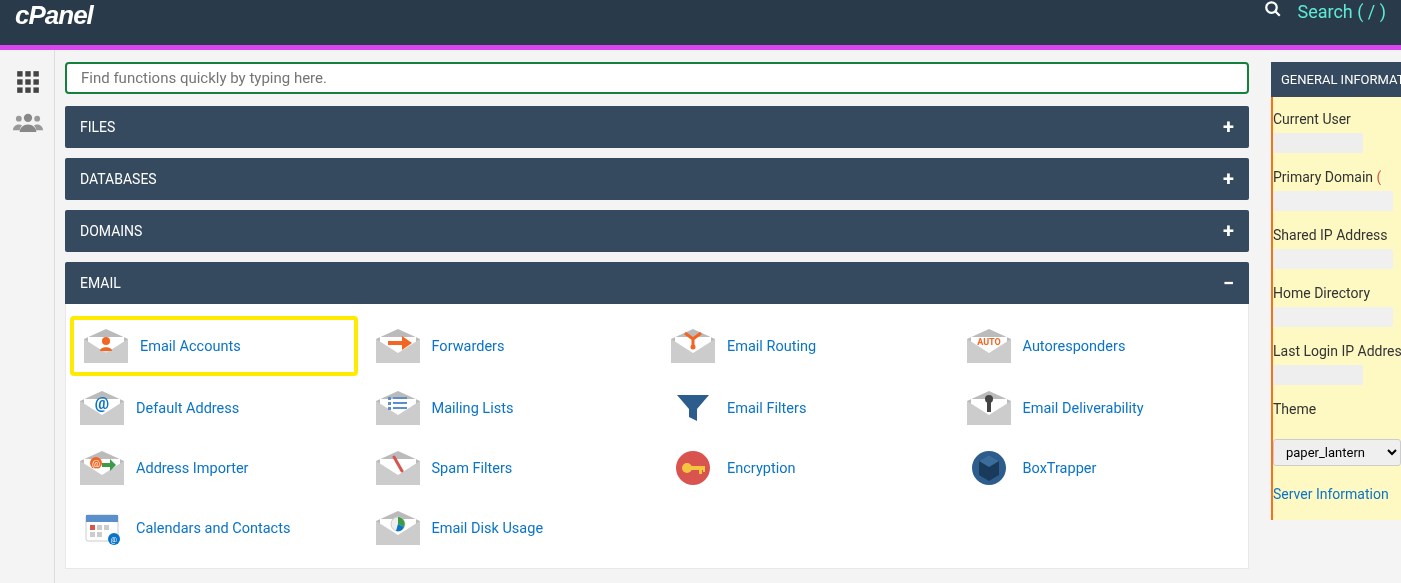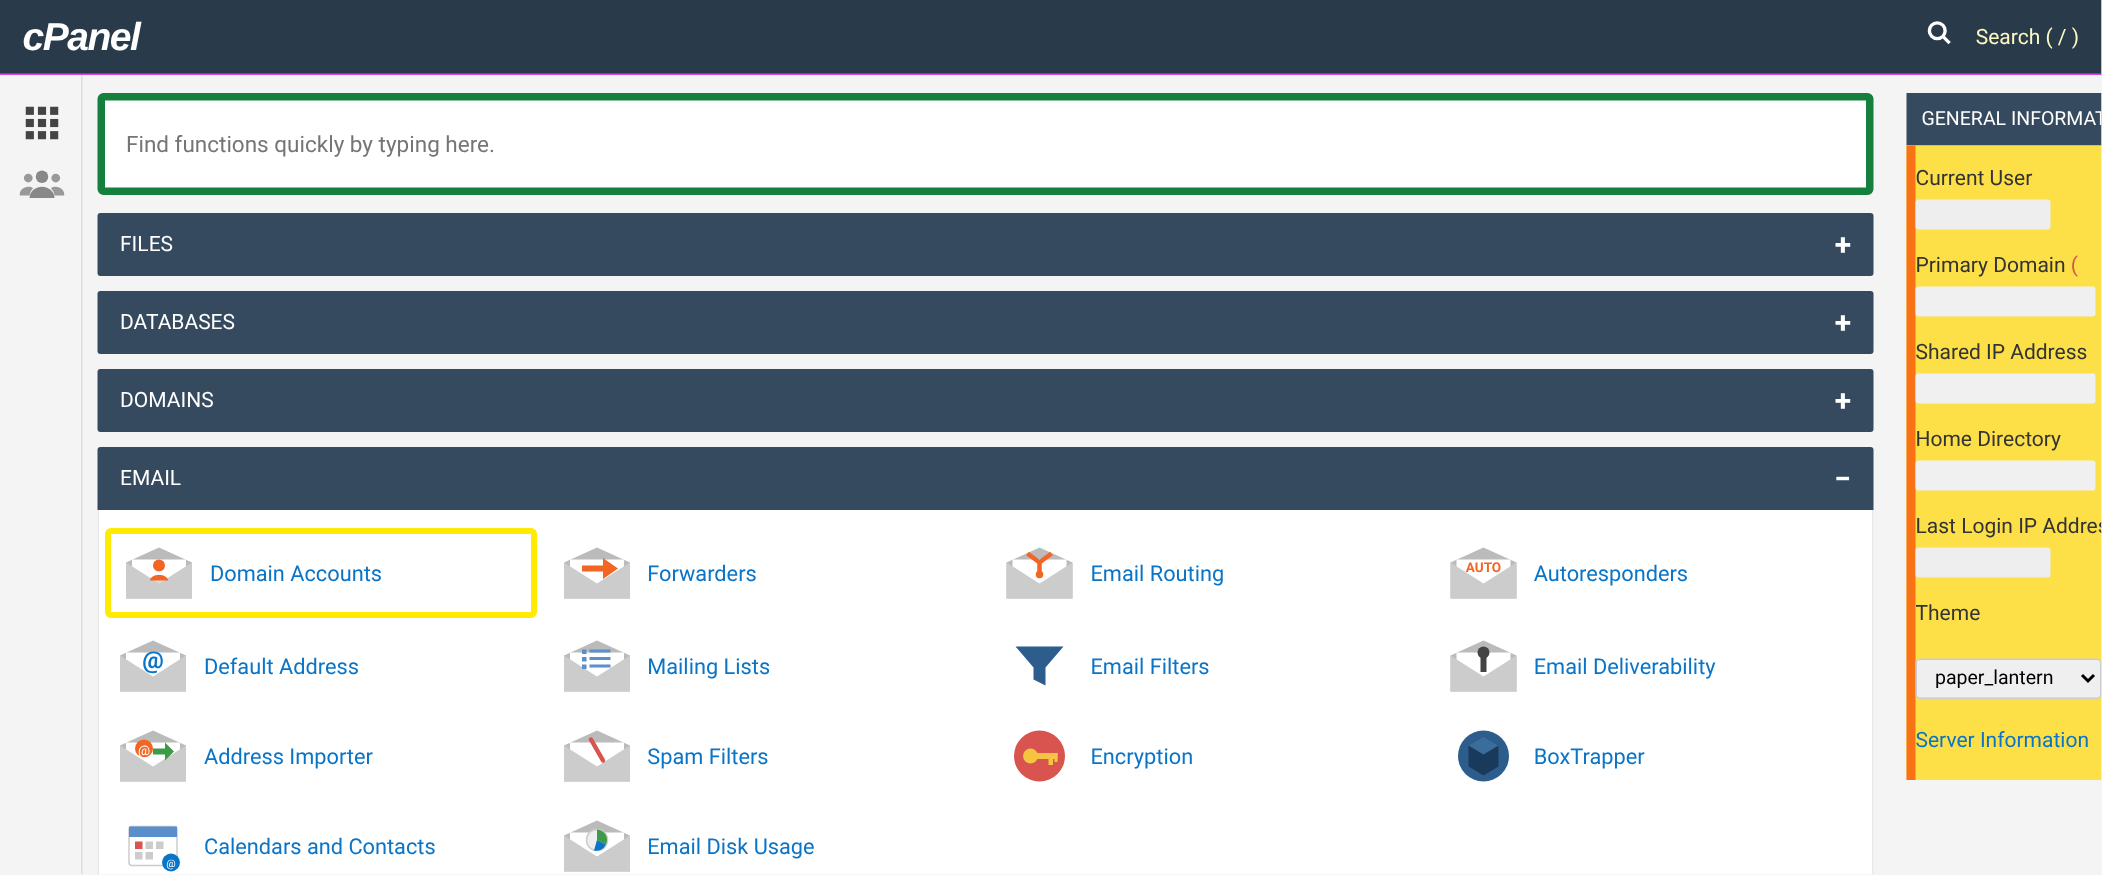--- a/index.html
+++ b/index.html
@@ -1,38 +1,38 @@
 <!DOCTYPE html>
 <html><head>
 <meta charset="utf-8">
 <style>
 *{margin:0;padding:0;box-sizing:border-box;font-family:-apple-system,BlinkMacSystemFont,"Segoe UI",Roboto,Helvetica,Arial,sans-serif}
 body{background:#f4f4f4;width:1401px;height:583px;overflow:hidden}
-.top-bar{height:50px;background:#293a4a;display:flex;align-items:center;padding:0 15px;border-bottom:1px solid #d946ef}
+.top-bar{height:50px;background:#293a4a;display:flex;align-items:flex-start;padding:0 15px;border-bottom:5px solid #d946ef}
 .logo{color:#fff;font-size:26px;font-weight:bold;font-style:italic;letter-spacing:-1px}
 .logo-text{font-family:Arial,sans-serif}
 .top-search{margin-left:auto;display:flex;align-items:center;color:#fff}
 .search-icon{font-size:18px;margin-right:15px}
-.search-text{font-size:14px;color:#fef9c3}
+.search-text{font-size:18px;color:#5eead4}
 .main-wrapper{display:flex;height:calc(100% - 50px)}
 .left-nav{width:55px;background:#f4f4f4;border-right:1px solid #ddd;padding-top:12px}
 .nav-icon{width:55px;height:40px;display:flex;align-items:center;justify-content:center;color:#555;font-size:24px;cursor:pointer}
 .content{flex:1;padding:12px 12px 12px 10px;overflow:hidden}
-.search-box{width:100%;padding:20px 14px;border:5px solid #15803d;border-radius:4px;font-size:15px;color:#888;background:#fff;margin-bottom:12px}
+.search-box{width:100%;padding:5px 14px;border:2px solid #15803d;border-radius:4px;font-size:15px;color:#888;background:#fff;margin-bottom:12px}
 .section-header{background:#354a5f;color:#fff;padding:11px 15px;font-size:14px;font-weight:normal;display:flex;align-items:center;justify-content:space-between;cursor:pointer;margin-bottom:10px;border-radius:2px}
 .section-header.open{margin-bottom:0;border-radius:2px 2px 0 0}
 .toggle{font-size:20px;font-weight:bold;line-height:1}
 .section-body{background:#fff;padding:10px 0;display:grid;grid-template-columns:repeat(4,1fr);border:1px solid #e8e8e8;border-top:none;margin-bottom:10px}
 .app-item{display:flex;align-items:center;padding:10px 12px;cursor:pointer}
 .app-item.highlighted{border:4px solid #ffeb00;border-radius:4px;margin:2px 4px;padding:6px 8px}
 .app-icon{width:48px;height:40px;margin-right:10px;flex-shrink:0;display:flex;align-items:center;justify-content:flex-start}
 .app-label{color:#0a74c7;font-size:14.5px}
 .right-panel{width:140px;padding:12px 0 0 10px}
 .panel-header{background:#354a5f;color:#fff;padding:10px 10px;font-size:13px;font-weight:normal;white-space:nowrap;overflow:hidden}
-.panel-body{background:#fde047;padding:8px 0 8px 0;border-left:6px solid #f97316}
+.panel-body{background:#fef9c3;padding:8px 0 8px 0;border-left:2px solid #f97316}
 .info-row{padding:6px 0 10px 0}
 .info-label{font-size:14px;color:#333;margin-bottom:6px;white-space:nowrap;overflow:hidden}
 .info-value{background:#eee;height:20px;width:90px;border-radius:2px}
 .info-value.wide{width:120px;background:#f0f0f0}
 .theme-select{width:100%;padding:4px 8px;border:1px solid #ccc;border-radius:3px;font-size:13px;margin-top:16px}
 .server-link{color:#0a74c7;font-size:14px;padding:10px 0;display:block;white-space:nowrap;overflow:hidden}
 .domain-link{color:#d9534f;font-size:14px}
 
 .env{width:48px;height:38px}
 </style>
@@ -107,21 +107,21 @@
         <span class="app-icon">
           <svg class="env" viewBox="0 0 48 38">
               <path d="M2 12 L24 2 L46 12 L46 36 L2 36 Z" fill="#bbb"></path>
               <path d="M6 10 L42 10 L42 30 L6 30 Z" fill="#fff"></path>
               <path d="M2 36 L24 20 L46 36 Z" fill="#ddd"></path>
               <path d="M2 12 L24 26 L46 12 L46 36 L2 36 Z" fill="#ccc"></path>
               <circle cx="24" cy="14" r="4" fill="#f26522"></circle>
               <path d="M18 24 C18 19 30 19 30 24 Z" fill="#f26522"></path>
             </svg>
         </span>
-        <span class="app-label">Domain Accounts</span>
+        <span class="app-label">Email Accounts</span>
       </div>
 
       <div class="app-item">
         <span class="app-icon">
           <svg class="env" viewBox="0 0 48 38">
               <path d="M2 12 L24 2 L46 12 L46 36 L2 36 Z" fill="#bbb"></path>
               <path d="M6 10 L42 10 L42 30 L6 30 Z" fill="#fff"></path>
               <path d="M2 12 L24 26 L46 12 L46 36 L2 36 Z" fill="#ccc"></path>
               <path d="M14 14 L28 14 L28 9 L38 16 L28 23 L28 18 L14 18 Z" fill="#f26522"></path>
             </svg>

